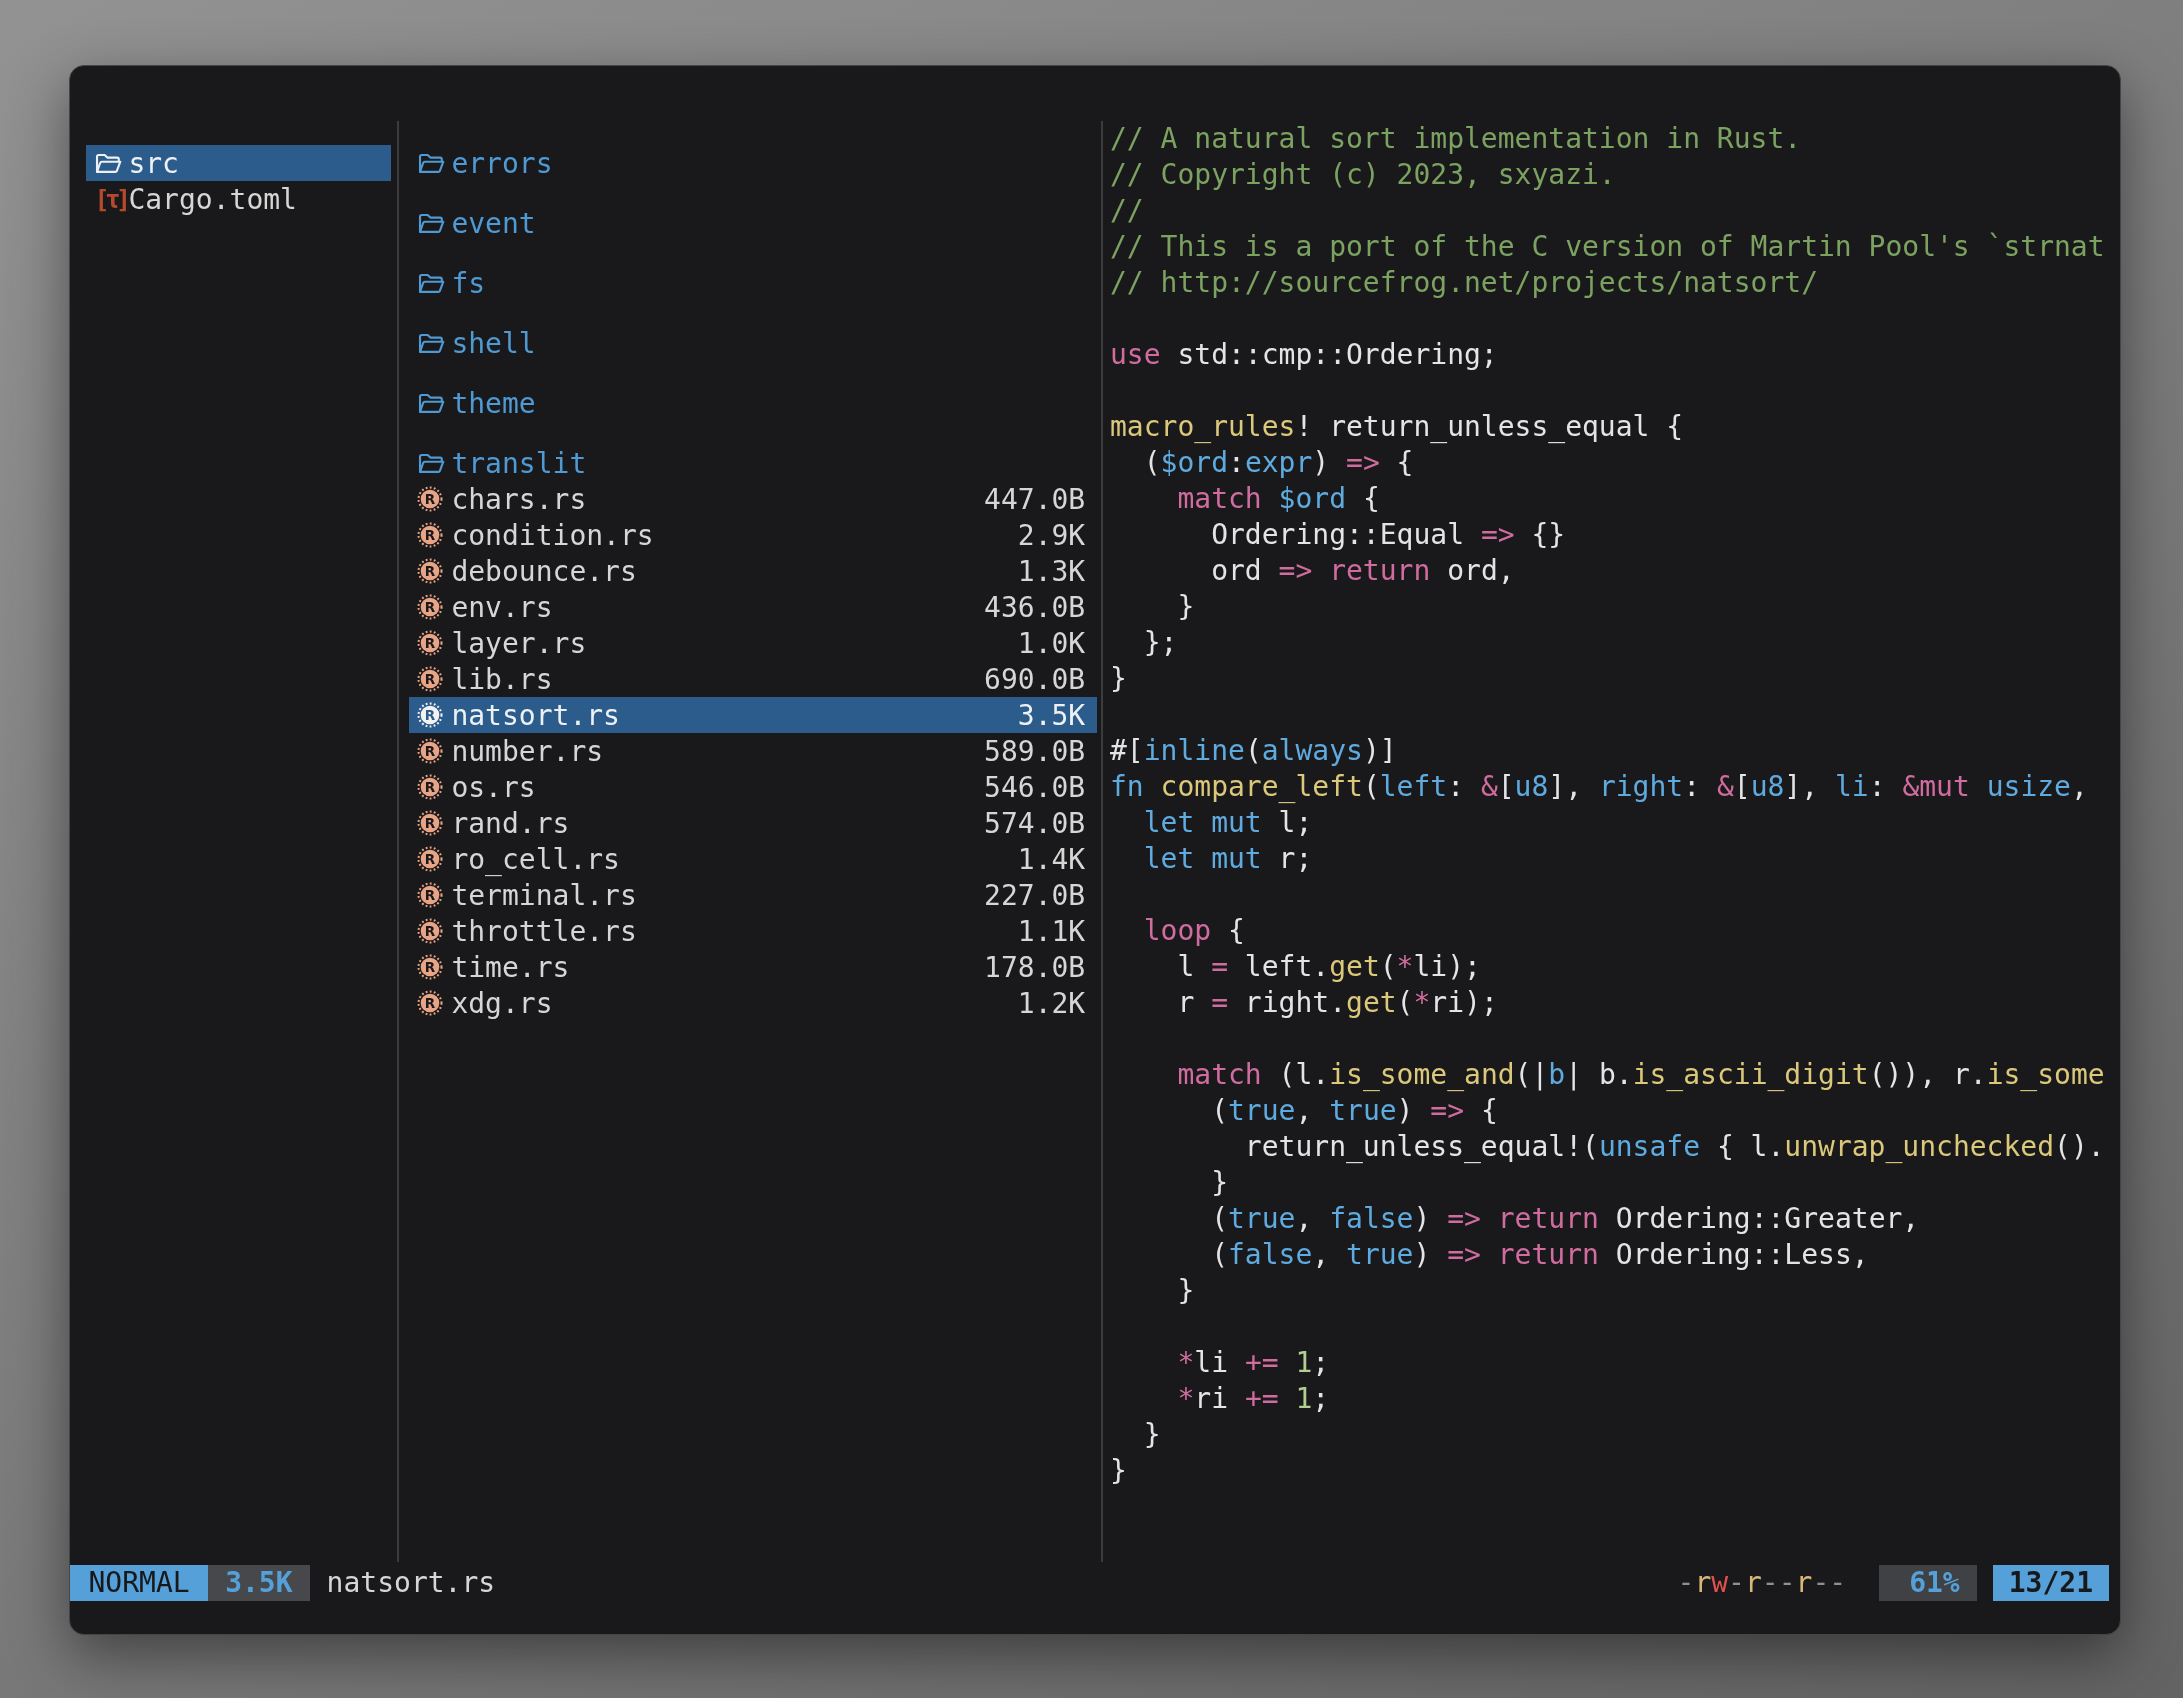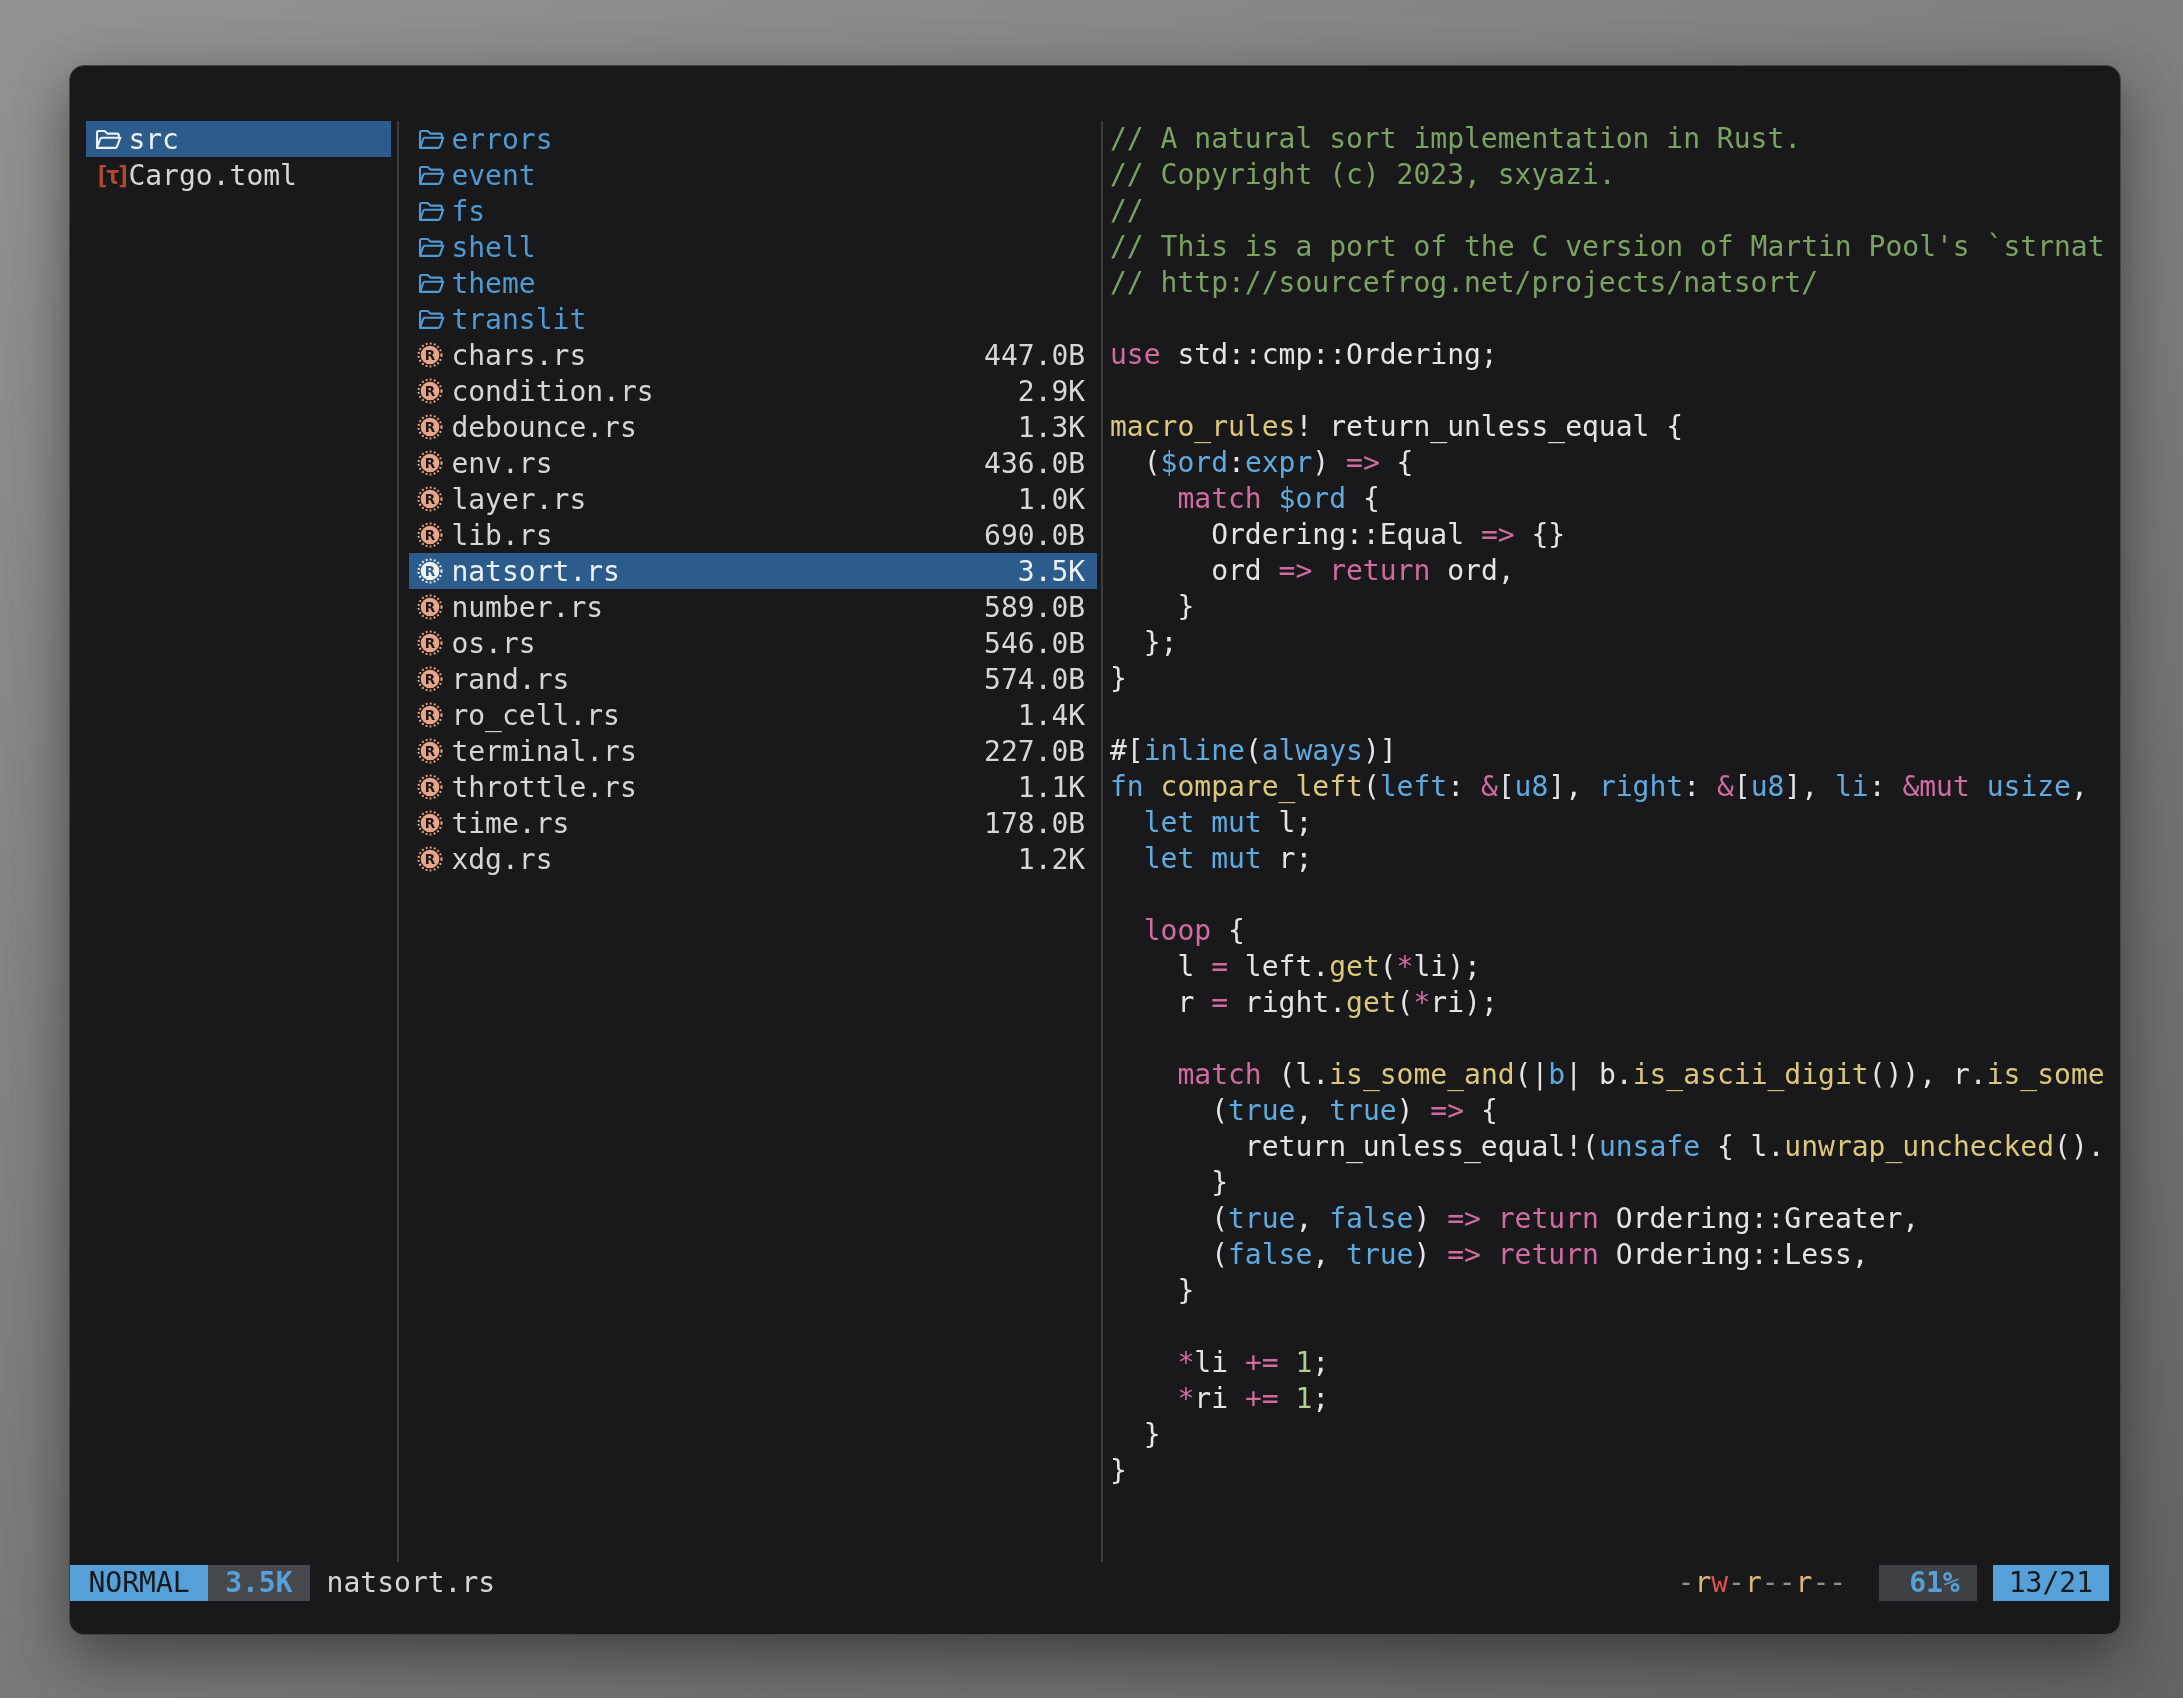--- a/index.html
+++ b/index.html
@@ -35,21 +35,21 @@
     display: flex; align-items: center;
     height: 36px; padding: 0 8.4px;
     white-space: pre;
   }
   .row.sel { background: #2b5c8c; color: #eef1f4; }
   .row .ic {
     width: 34px; flex: none;
     display: flex; align-items: center;
   }
   .row .ic svg { display: block; }
-  .row-folder { color: #4f9ad3; }
+  .row-folder { color: #4f9ad3; margin-top: 24px; }
   .row-file { color: #d6d6d6; }
   .ic-rust { color: #e8a486; }
   .row.sel .ic-rust { color: #f2f2f2; }
   .rust-hole { fill: #19191b; }
   .row.sel .rust-hole { fill: #2b5c8c; }
   .ic-toml {
     color: #b5492b; font-weight: bold; font-size: 25px;
     letter-spacing: -4.2px;
   }
   .fname { flex: none; }
@@ -82,21 +82,21 @@
   .sb-perms { margin-right: 17px; }
   .perm-dim { color: #8f8f8f; }
   .perm-yel { color: #d8b878; }
   .perm-red { color: #df5050; }
   .sb-pct {
     background: #3f4144; color: #55a0d8;
     font-weight: bold; padding: 0 17px 0 30px;
   }
   .sb-pos {
     background: #55a0d8; color: #17181a;
-    font-weight: normal; padding: 0 16px;
+    font-weight: bold; padding: 0 16px;
   }
 </style>
 </head>
 <body>
 
 <div class="window">
 
   <div class="panel panel-parent" id="parent-list">
       <div class="row row-folder sel"><span class="ic"><svg viewBox="0 0 24 22" width="28.5" height="26">
             <path d="M2.5 18.5 V5.5 A1.3 1.3 0 0 1 3.8 4.2 H9 L11.2 6.4 H19.6 A1.3 1.3 0 0 1 20.9 7.7 V9.2" fill="none" stroke="currentColor" stroke-width="1.8" stroke-linecap="round" stroke-linejoin="round"></path>

